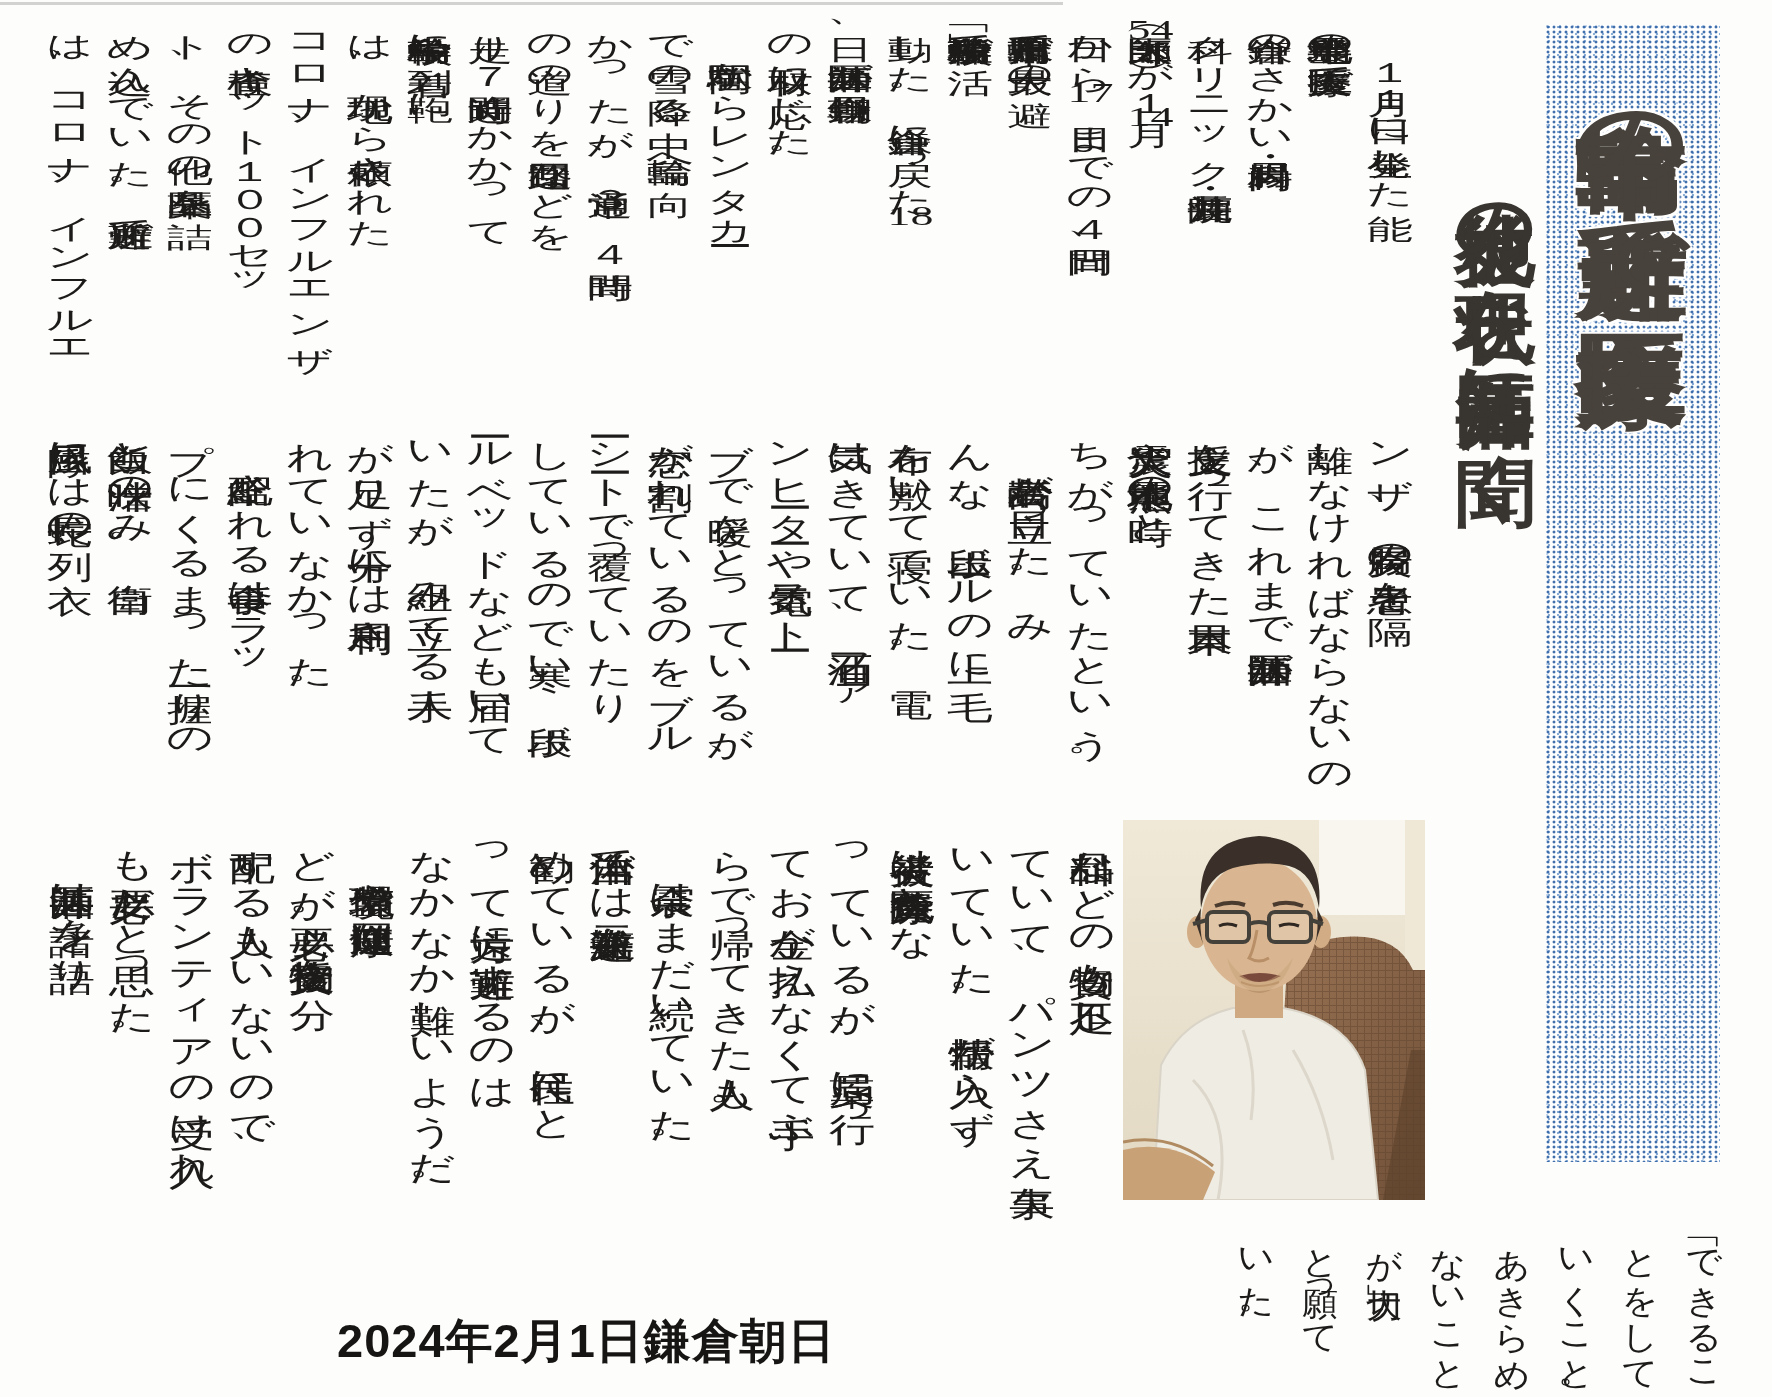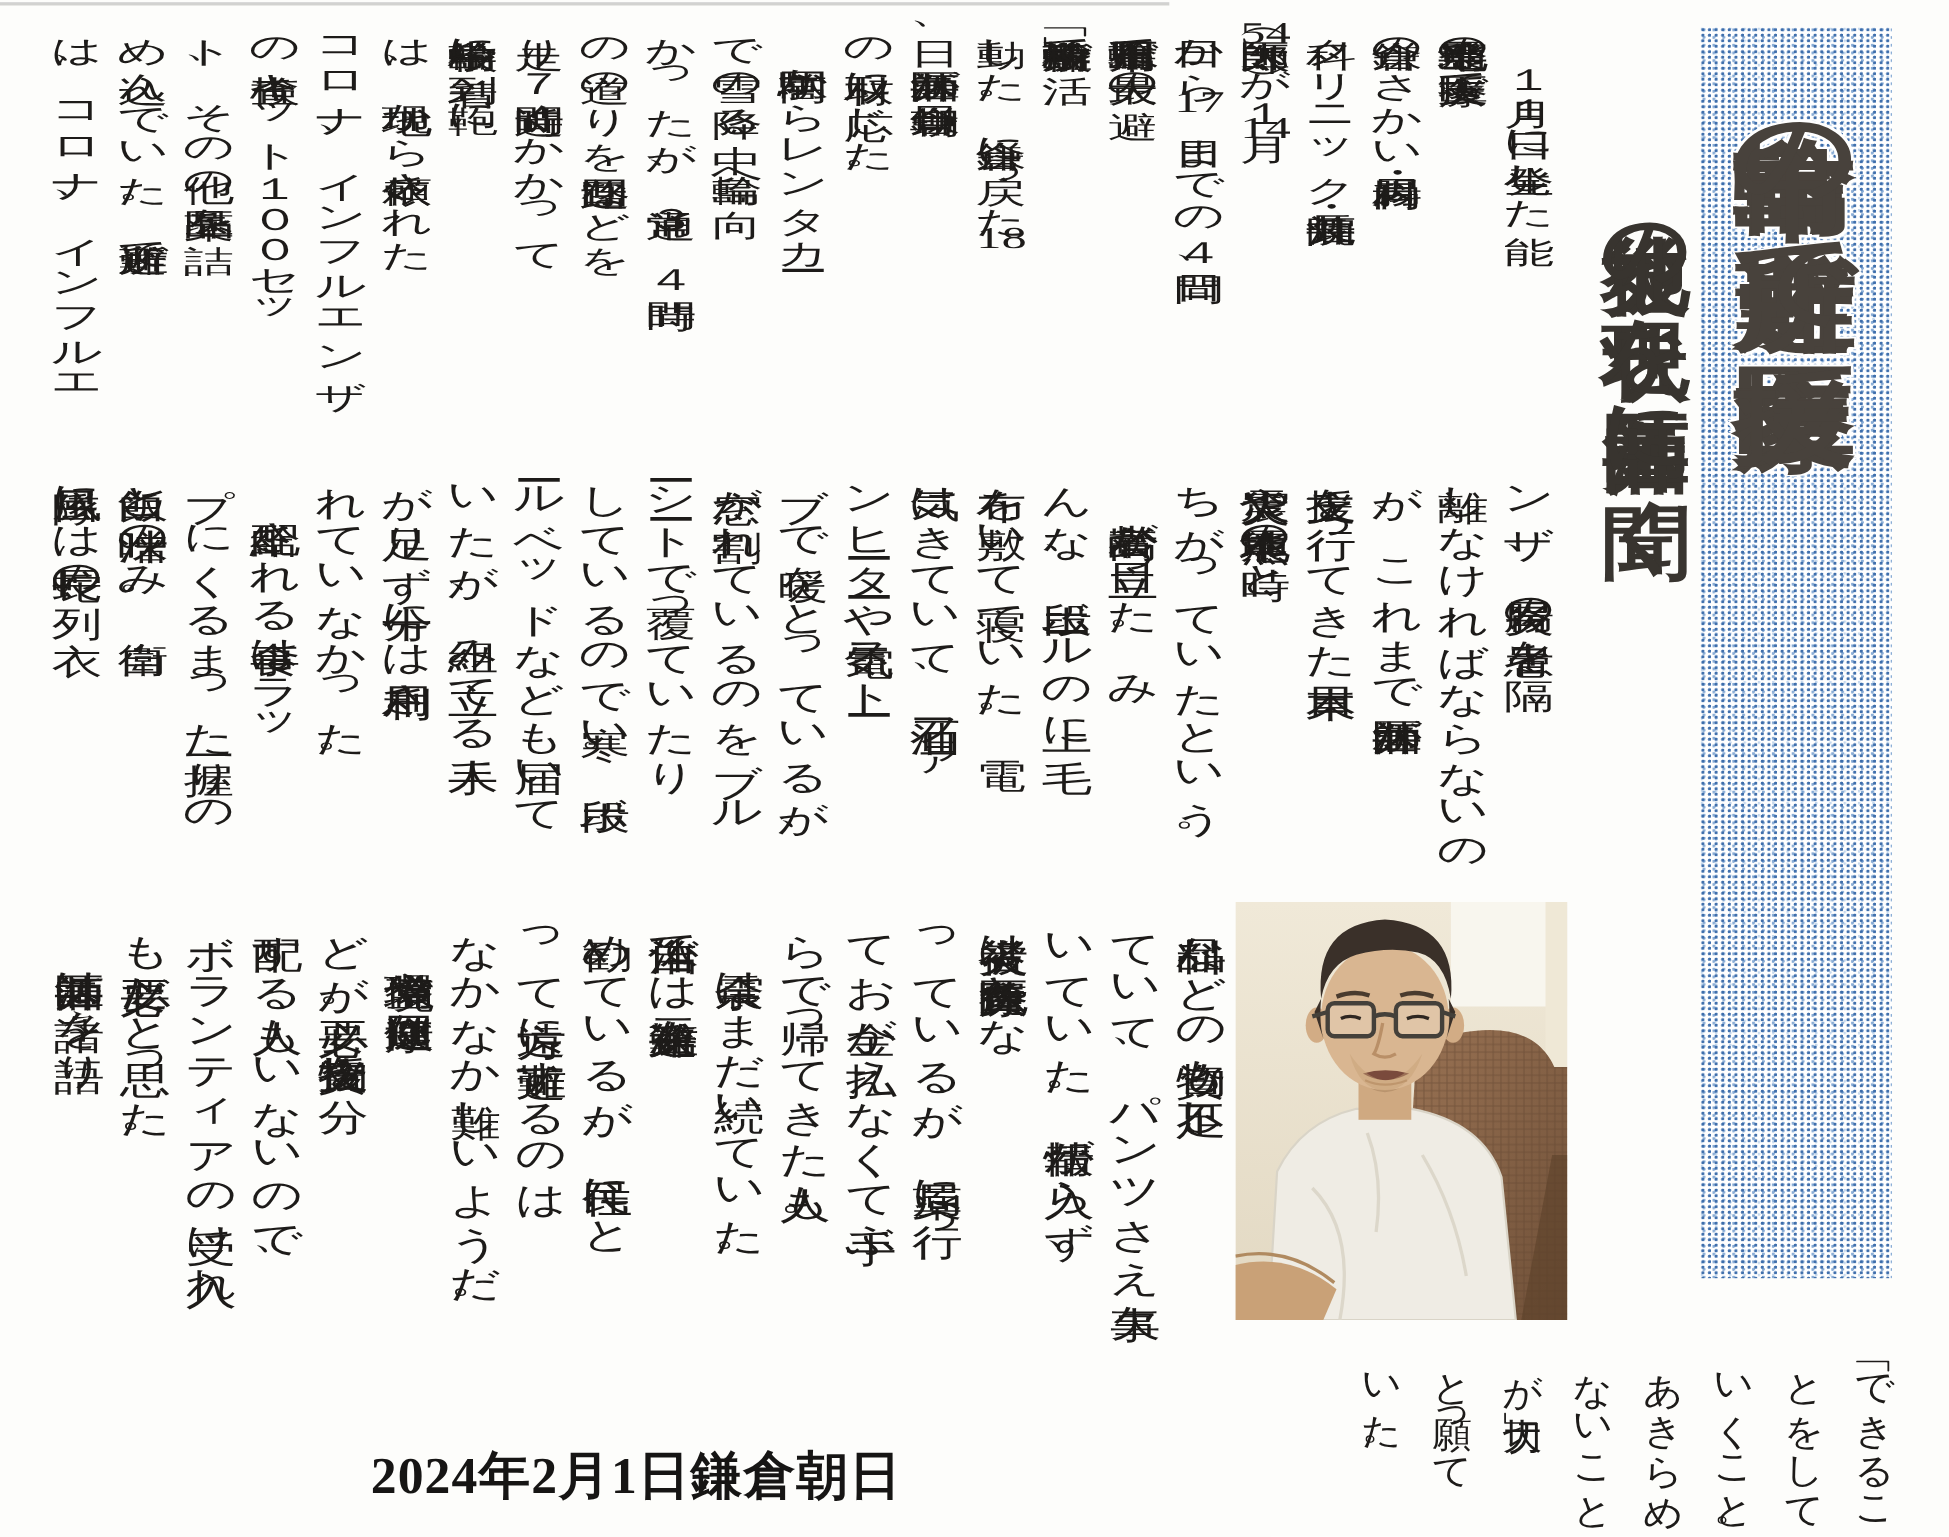--- a/index.html
+++ b/index.html
@@ -58,21 +58,21 @@
   }
 
   
   #photo{position:absolute; left:1123px; top:820px; width:302px; height:380px; overflow:hidden;}
   #photo svg{display:block;}
 
   
   #date-line{
     position:absolute; left:337px; top:1310px;
     font-size:47px; font-weight:600; color:#161514; letter-spacing:1px;
-    font-family:Liberation Serif, serif;
+    font-family:Liberation Sans, sans-serif;
   }
 </style>
 </head>
 <body>
 
 <div id="page">
 
   <div class="scan-edge"></div>
 
   <div id="headline-block">

